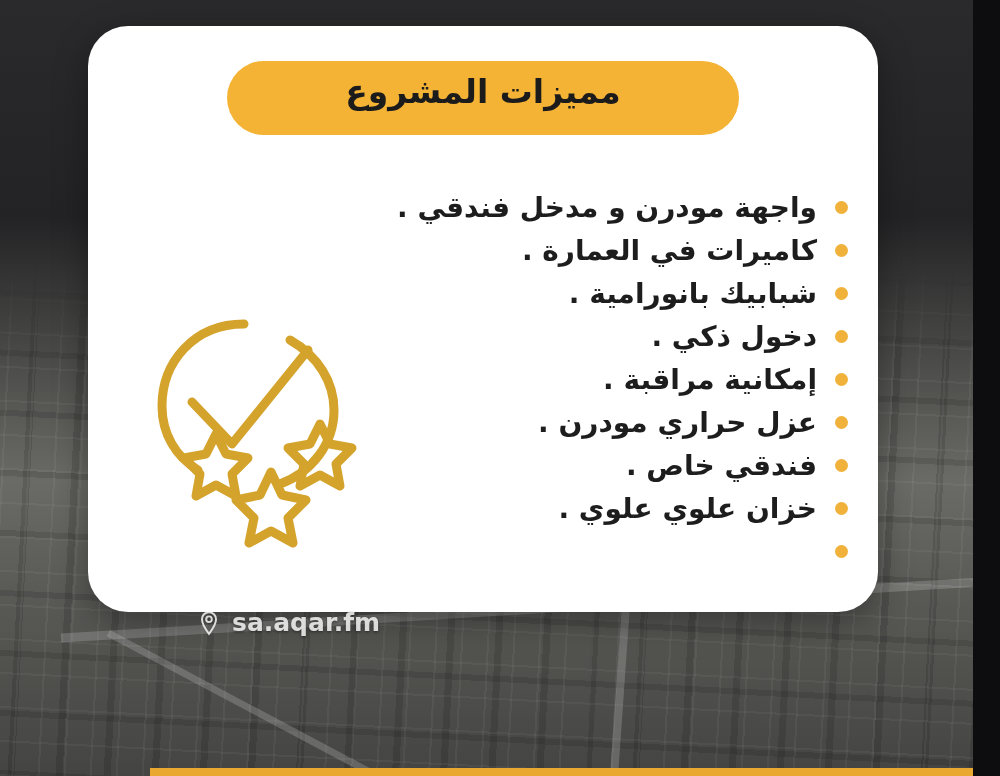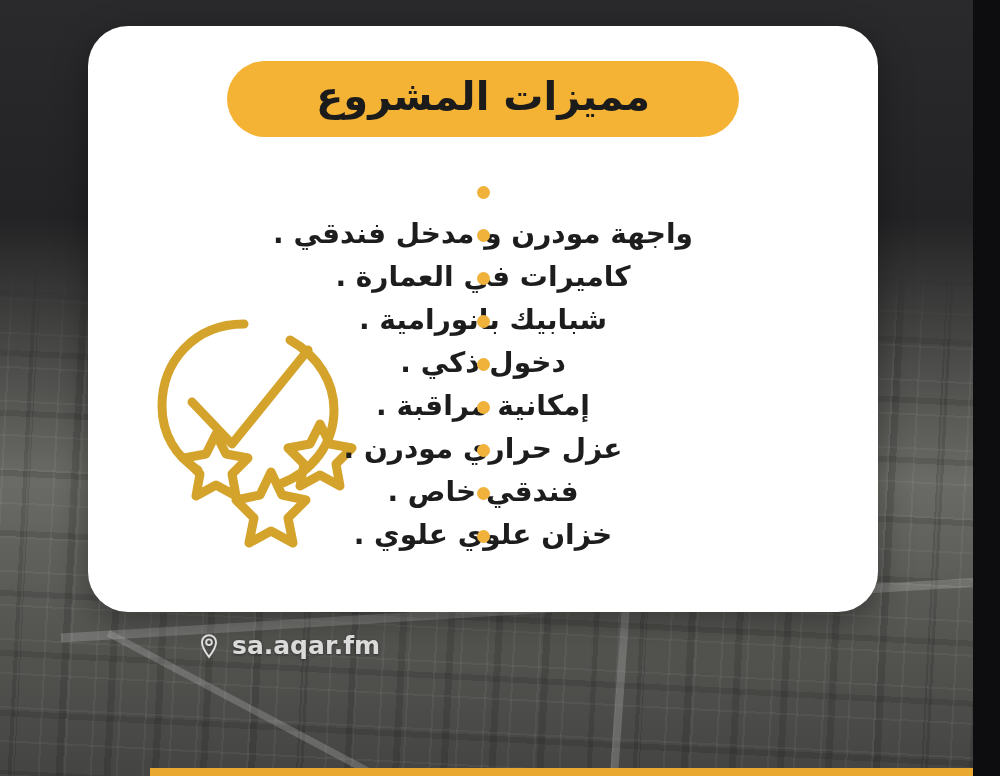--- a/index.html
+++ b/index.html
@@ -78,46 +78,46 @@
     border-radius: 40px;
     box-shadow: 0 10px 34px rgba(0,0,0,0.35);
   }
 
   .title-pill {
     position: absolute;
     top: 35px;
     left: 50%;
     transform: translateX(-50%);
     min-width: 420px;
-    padding: 12px 46px 18px;
+    padding: 12px 46px 24px;
     background: #f5b335;
     border-radius: 40px;
     text-align: center;
     color: #1b1b1b;
-    font-size: 40px;
+    font-size: 33px;
     font-weight: 700;
     line-height: 1.15;
     white-space: nowrap;
   }
 
   
   .features {
     position: absolute;
     top: 160px;
     right: 30px;
     width: 730px;
     padding: 0;
     margin: 0;
     list-style: none;
   }
   .feature-row {
     display: flex;
     align-items: center;
     justify-content: flex-start;
-    flex-direction: column;
+    flex-direction: row;
     gap: 18px;
     height: 43px;
   }
   .bullet {
     flex: 0 0 auto;
     width: 13px;
     height: 13px;
     border-radius: 50%;
     background: #f0b23a;
   }
@@ -148,21 +148,20 @@
     top: 608px;
     display: flex;
     align-items: center;
     gap: 10px;
     color: #efefef;
     opacity: 0.88;
     font-size: 25px;
     font-weight: 700;
     text-shadow: 0 1px 3px rgba(0,0,0,0.55);
     direction: ltr;
-    margin-top: 23px;
   }
   .wm-pin {
     width: 26px;
     height: 26px;
     display: inline-block;
   }
 </style>
 </head>
 <body>
 

